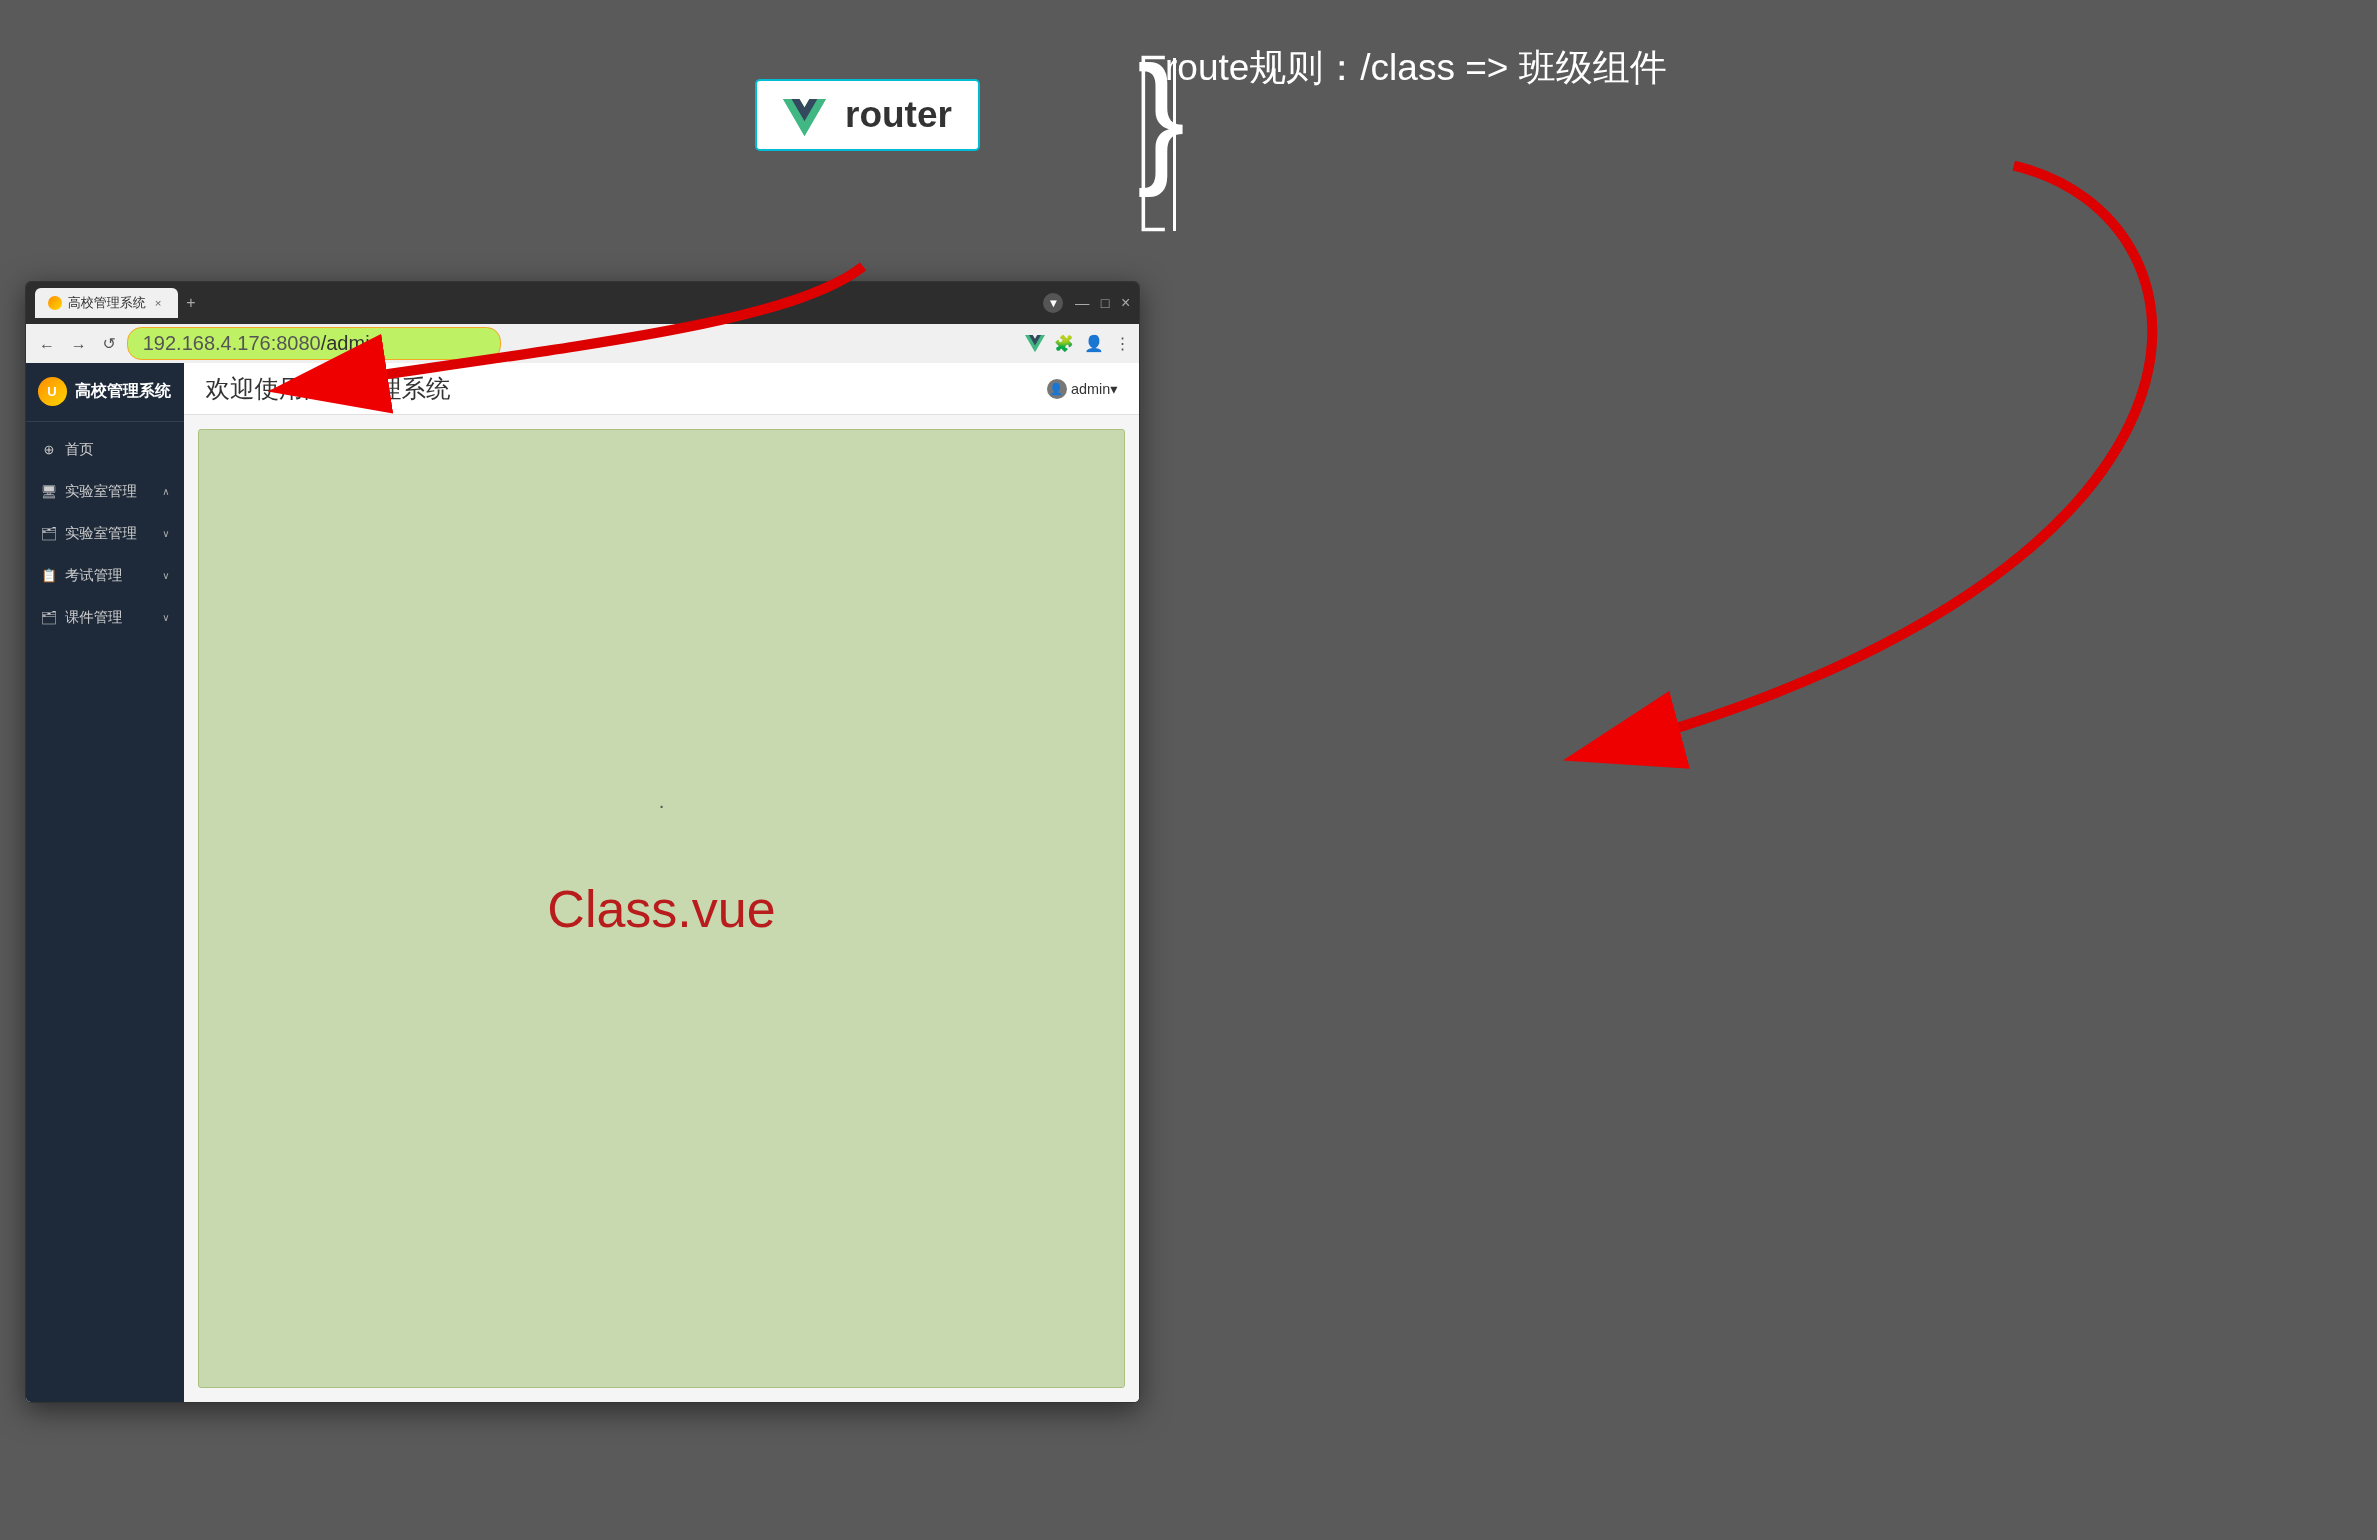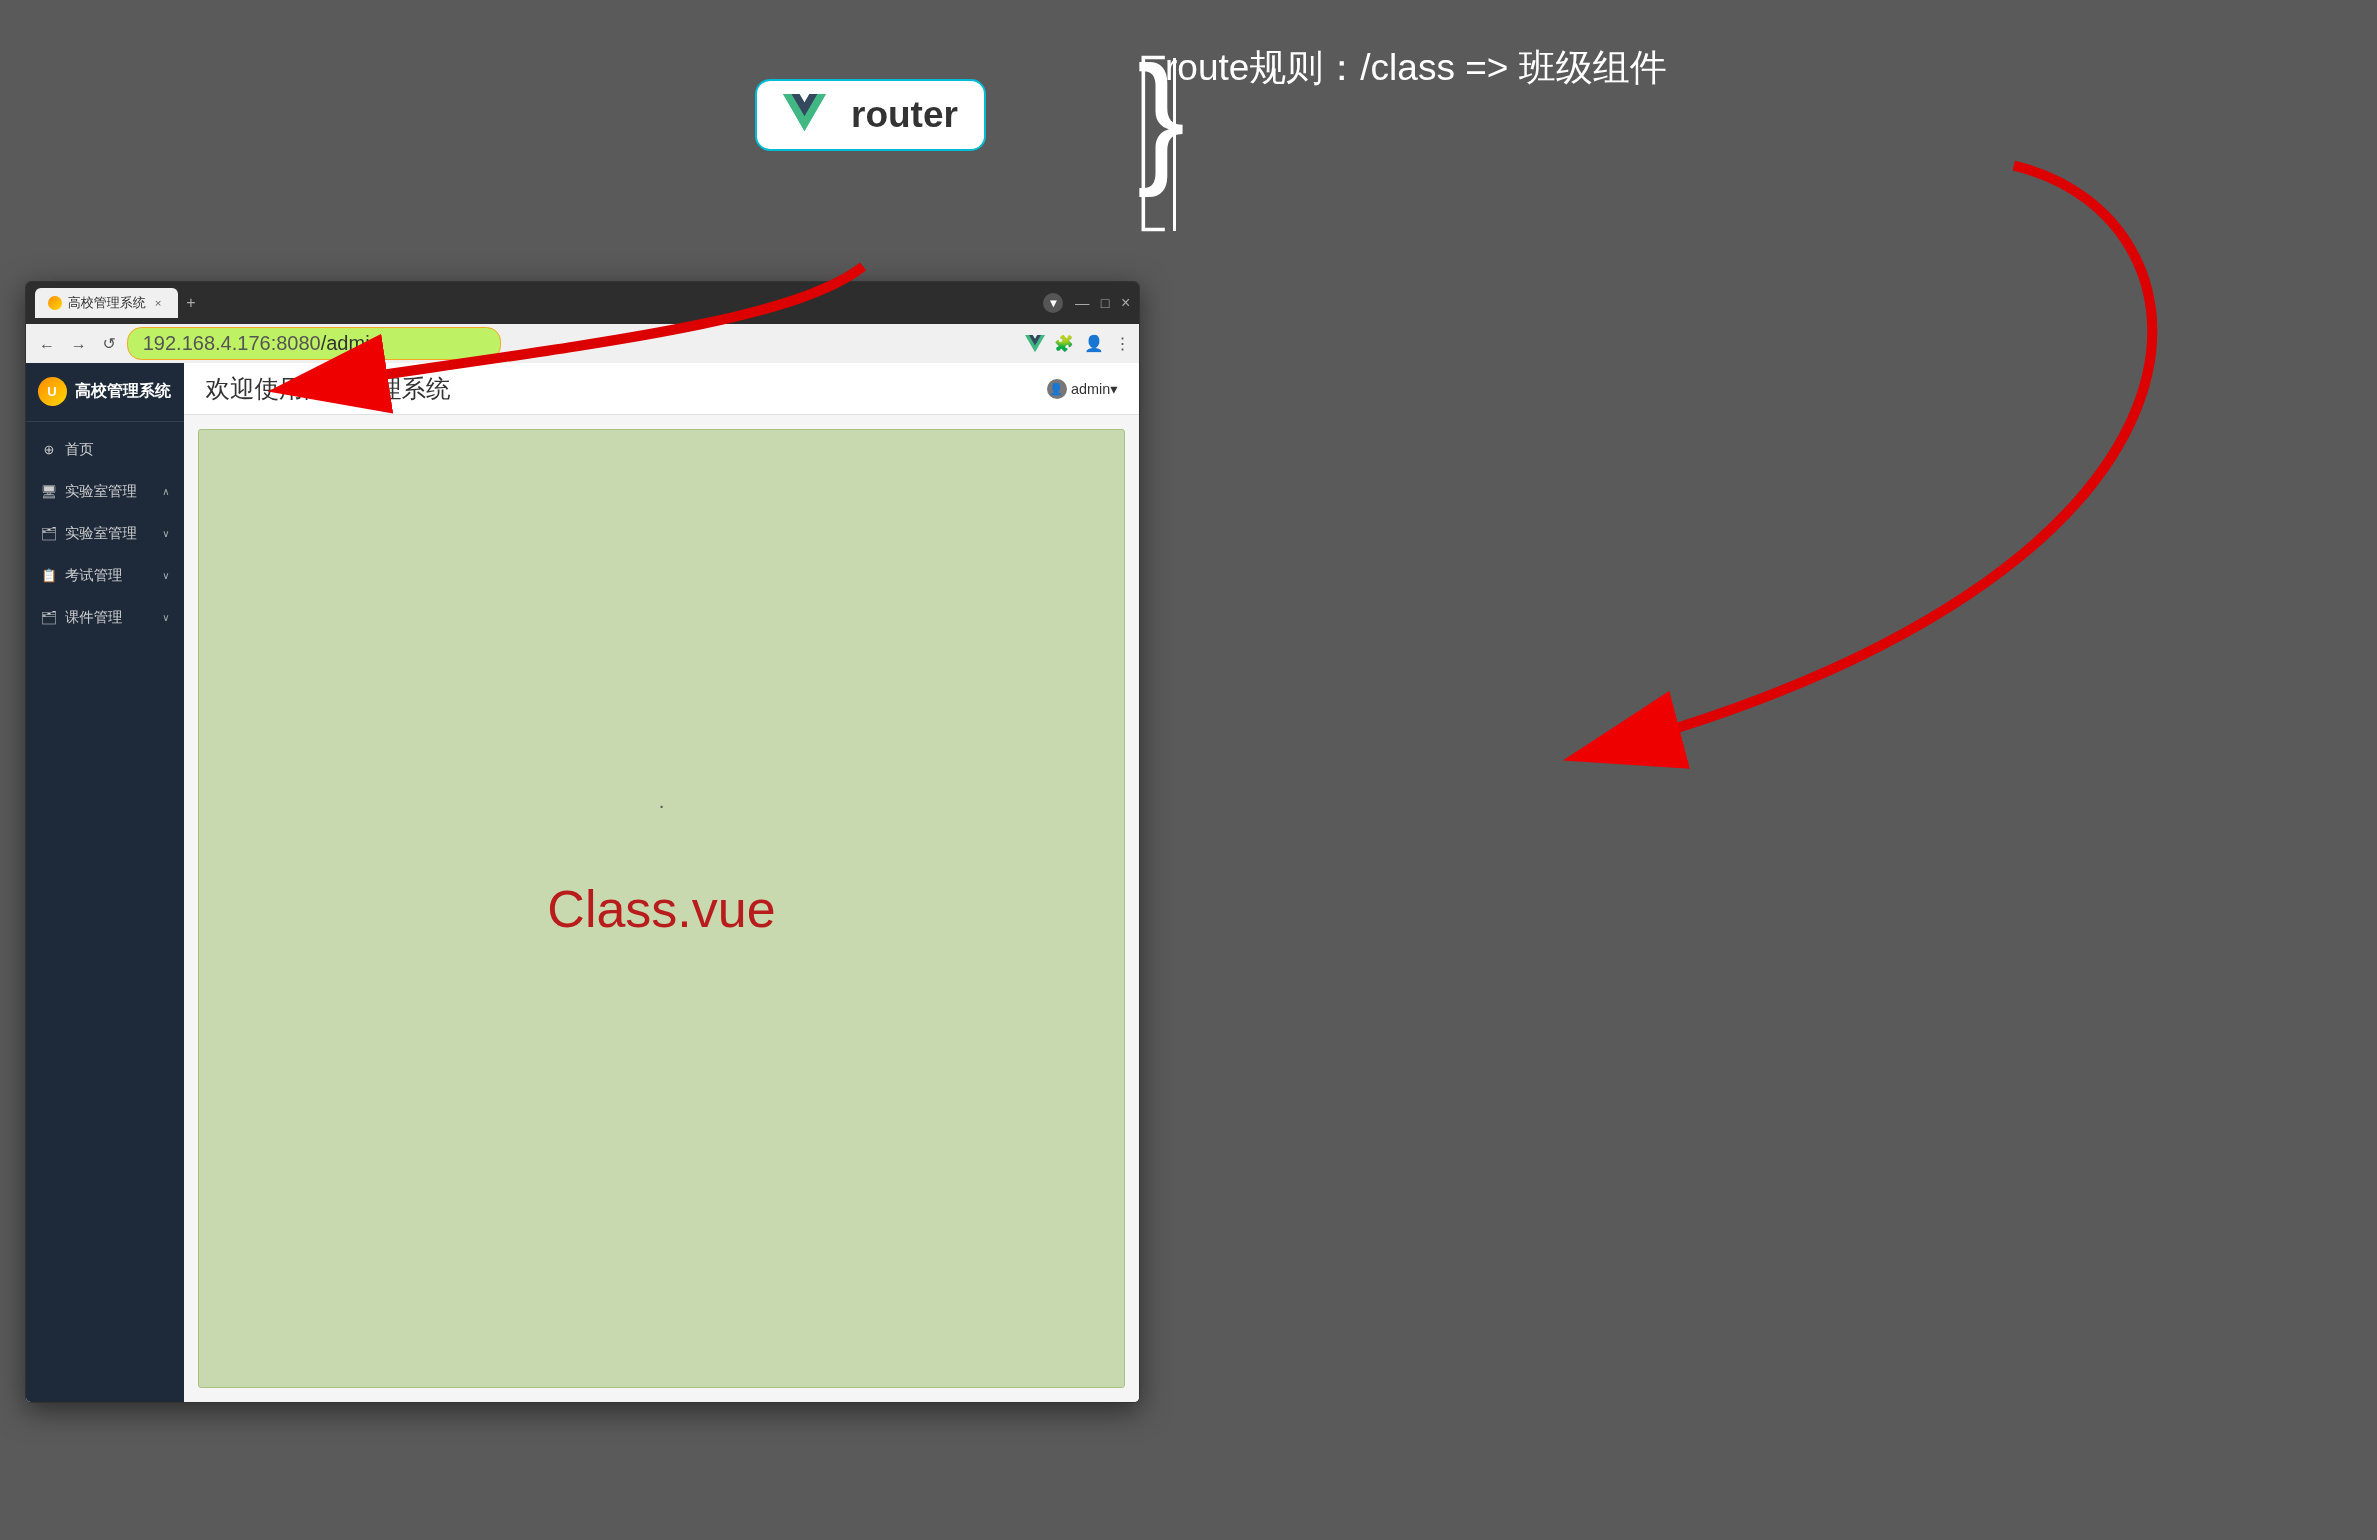--- a/index.html
+++ b/index.html
@@ -21,25 +21,25 @@
       z-index: 100;
     }
 
     
     .router-badge {
       position: absolute;
       top: 79px;
       left: 755px;
       background: white;
       border: 2.2px solid #00bcd4;
-      border-radius: 15px;
+      border-radius: 5px;
       padding: 13px 26px;
       display: flex;
-      align-items: flex-start;
-      gap: 25px;
+      align-items: flex-end;
+      gap: 19px;
       font-size: 37px;
       font-weight: bold;
       color: #333;
       white-space: nowrap;
     }
 
     .vue-logo {
       width: 43px;
       height: 37px;
     }

